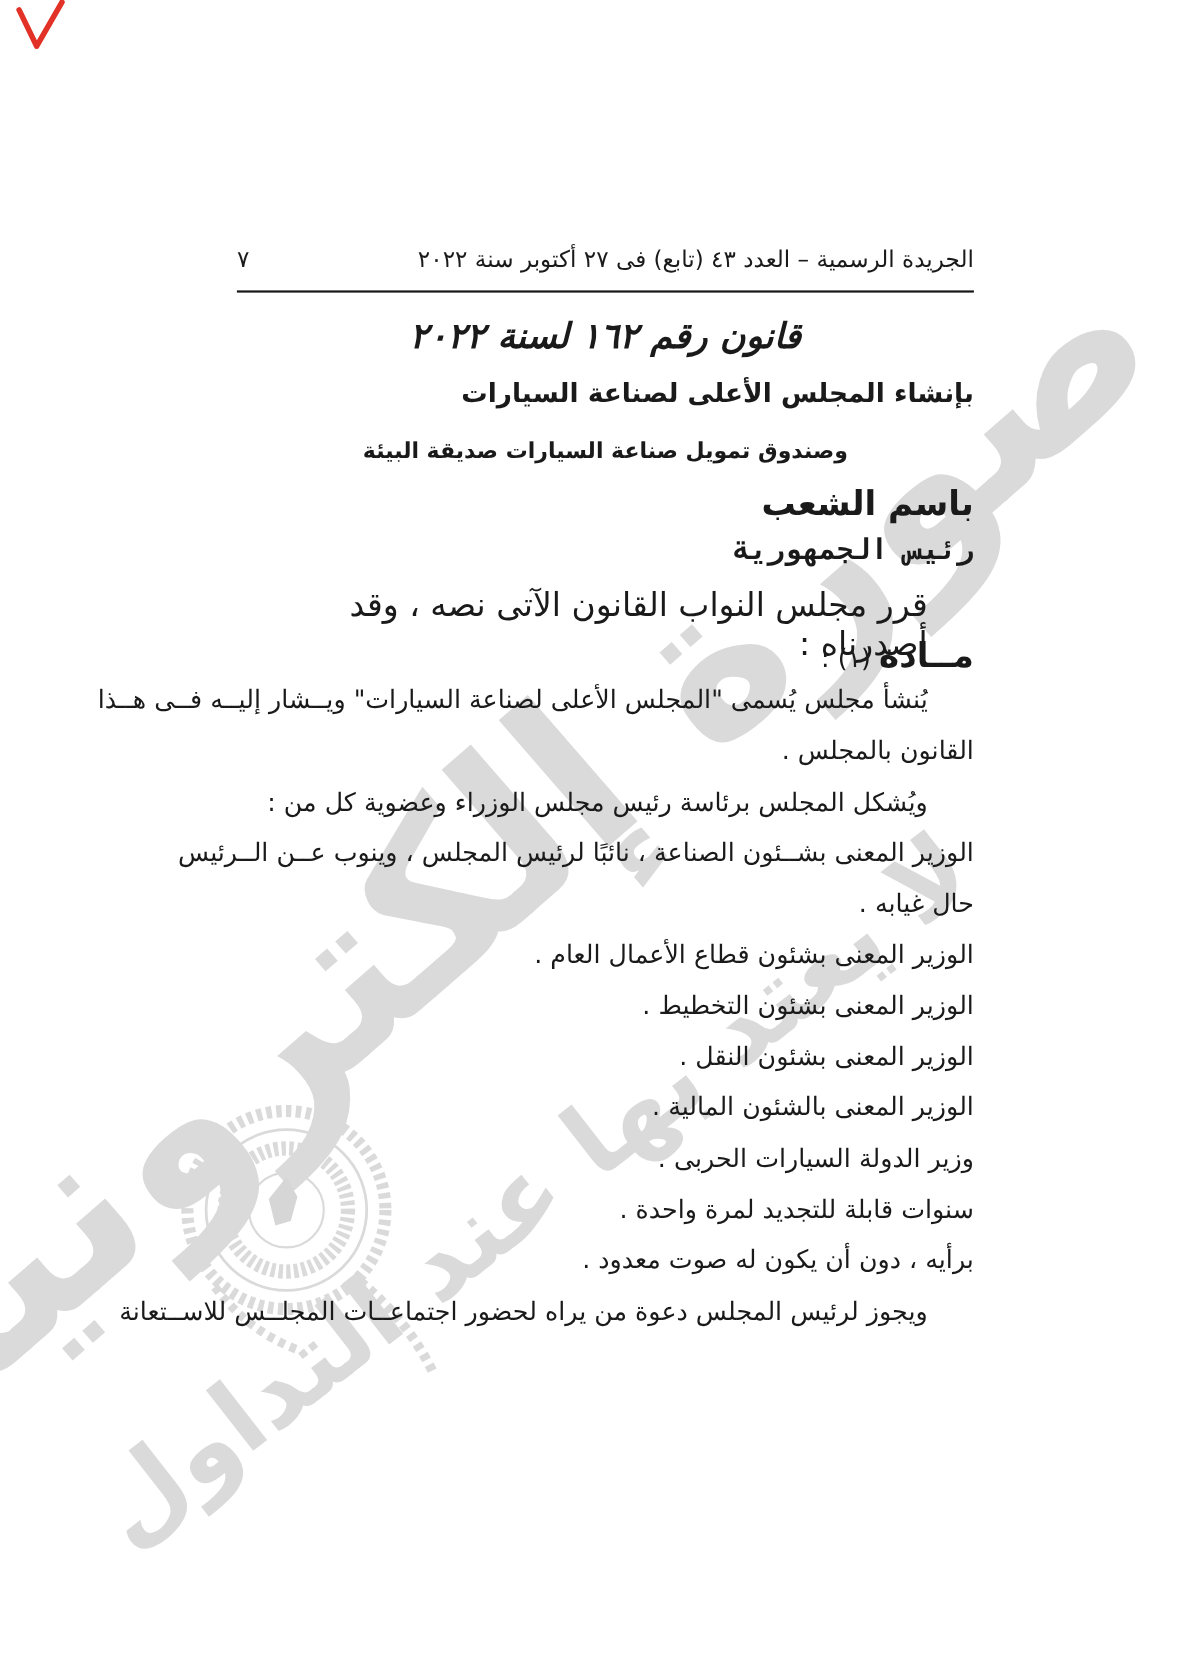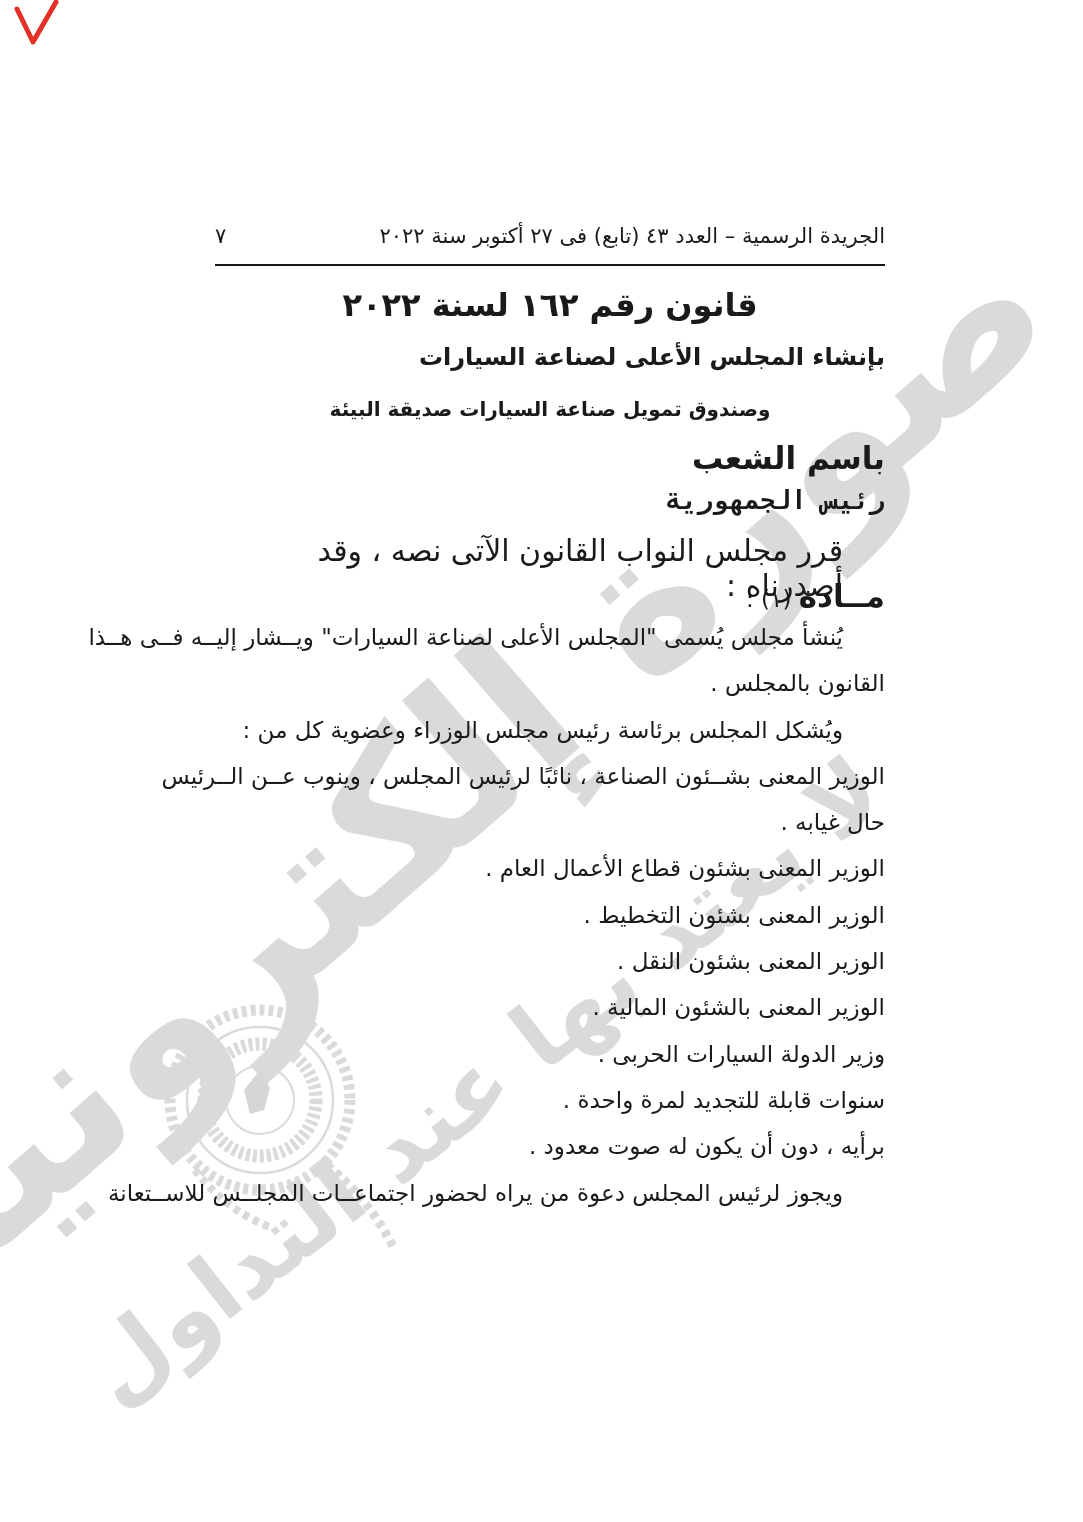--- a/index.html
+++ b/index.html
@@ -30,21 +30,21 @@
   .wm-redmark{left:10px;top:0px;}
   
   .content{position:absolute;inset:0;z-index:1;}
   .abs{position:absolute;}
   .measure{left:215px;width:670px;}
   .header-row{
     top:224px;display:flex;justify-content:space-between;align-items:flex-end;
     font-size:21px;letter-spacing:0px;
   }
   .rule{top:264px;border-top:2.5px solid #161616;height:0;}
-  .law-title{top:286px;text-align:center;font-size:32px;font-weight:bold;}
+  .law-title{top:286px;text-align:center;font-size:32px;font-weight:bold;font-style:italic;}
   .law-sub1{top:343px;text-align:right;font-size:24px;font-weight:bold;}
   .law-sub2{top:397px;text-align:center;font-size:20px;font-weight:bold;}
   .byline1{top:440px;text-align:right;font-size:31px;font-weight:bold;}
   .byline2{top:485px;text-align:right;font-size:26px;font-weight:bold;font-family:Liberation Mono, monospace;}
   .preamble{top:533px;padding-right:42px;box-sizing:border-box;font-size:30px;}
   .article-head{top:578px;text-align:right;font-size:23px;}
   .article-head .b{font-size:31px;font-weight:bold;margin-top:32px;}
   .body-block{top:614px;font-size:23px;}
   .bl{line-height:46.3px;white-space:nowrap;}
   .j{text-align:justify;text-align-last:justify;}

